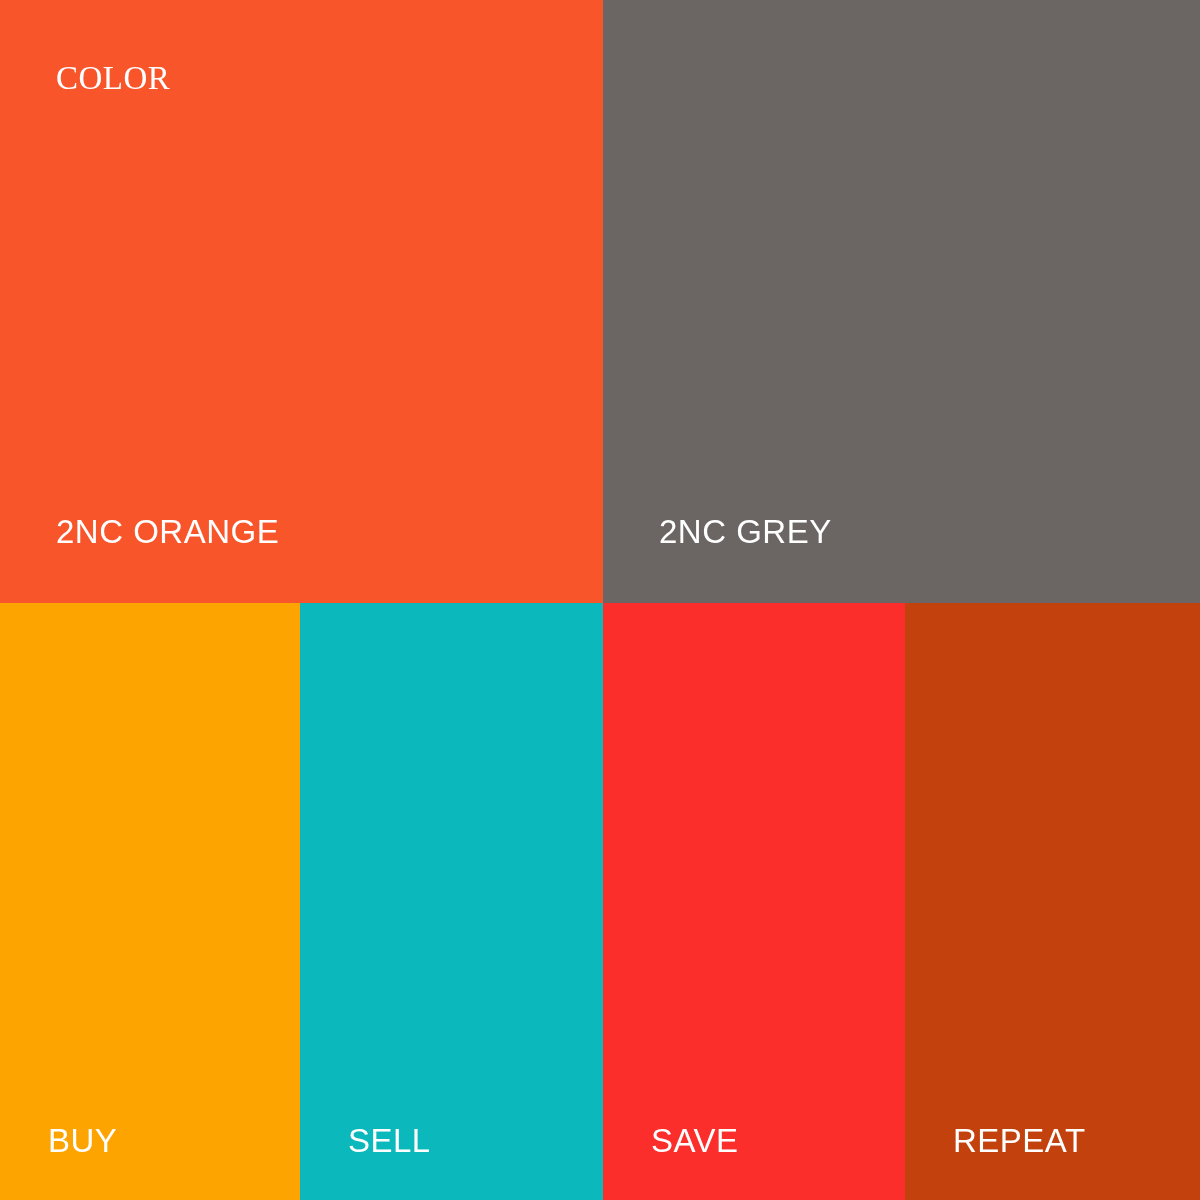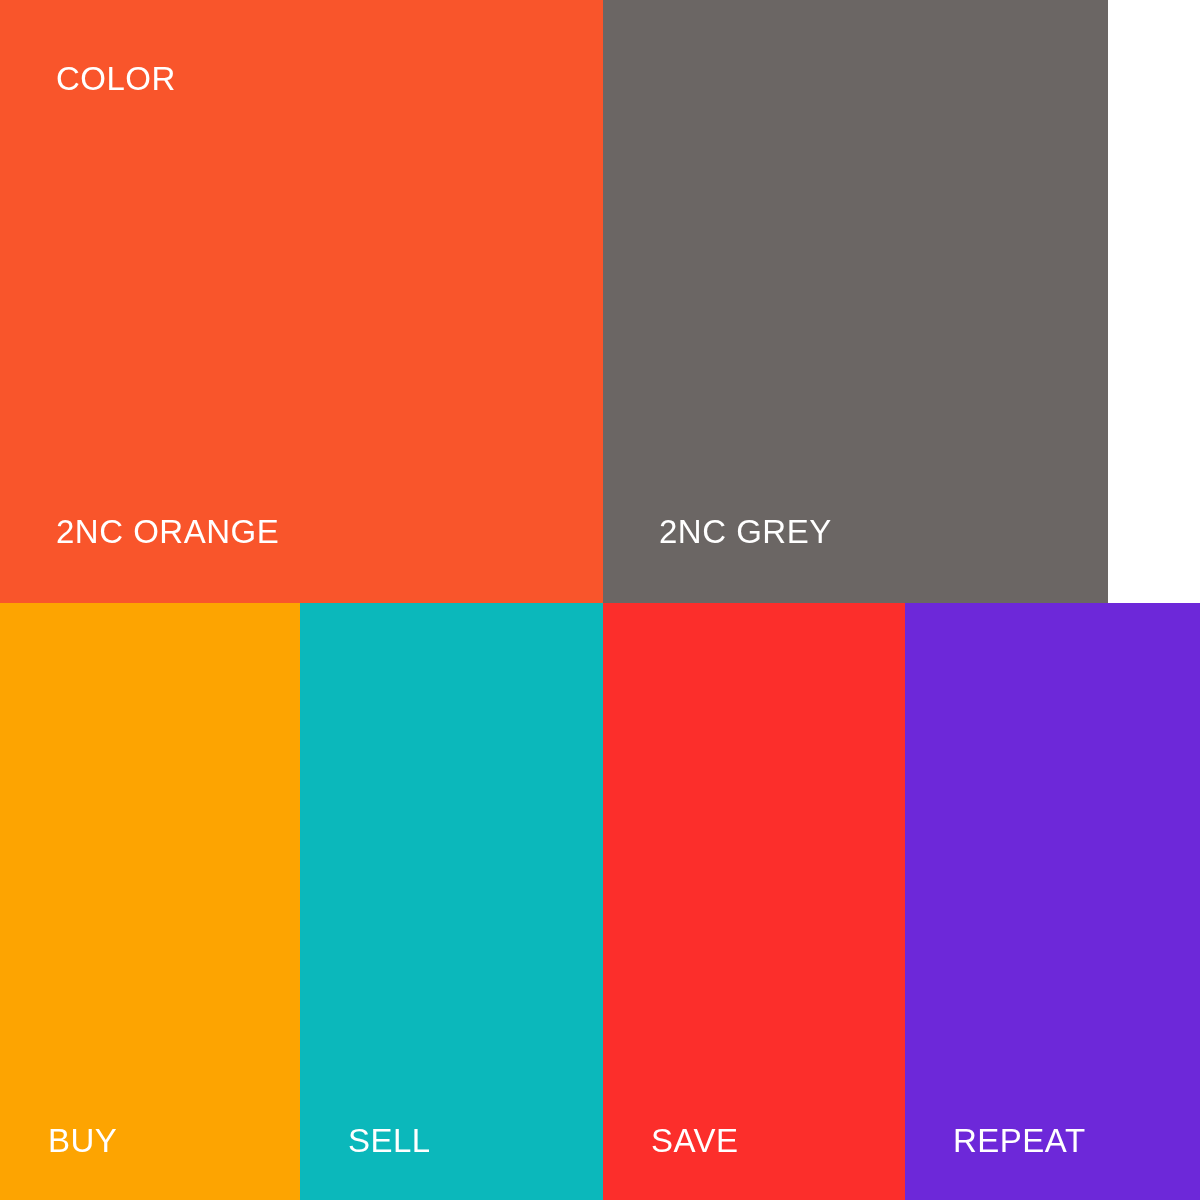--- a/index.html
+++ b/index.html
@@ -35,20 +35,21 @@
     font-weight: 400;
     letter-spacing: 0.5px;
     line-height: 1;
     white-space: nowrap;
   }
 
   
   .label-top {
     left: 56px;
     top: 62px;
+    font-family: Liberation Serif, serif;
   }
 
   
   .label-bottom-large {
     left: 56px;
     bottom: 55px;
   }
 
   
   .label-bottom-small {
@@ -59,21 +60,21 @@
   
   #swatch-orange {
     left: 0;
     top: 0;
     width: 603px;
     height: 603px;
   }
   #swatch-grey {
     left: 603px;
     top: 0;
-    width: 505px;
+    width: 597px;
     height: 603px;
   }
 
   
   #swatch-buy {
     left: 0;
     top: 603px;
     width: 300px;
     height: 597px;
   }
@@ -116,17 +117,17 @@
   </div>
 
   <div class="swatch" id="swatch-sell" style="background-color: rgb(11, 184, 187);">
     <span class="swatch-label label-bottom-small" style="color: rgb(255, 255, 255); margin-top: 29px;">SELL</span>
   </div>
 
   <div class="swatch" id="swatch-save" style="background-color: rgb(252, 46, 43);">
     <span class="swatch-label label-bottom-small" style="color: rgb(255, 255, 255);">SAVE</span>
   </div>
 
-  <div class="swatch" id="swatch-repeat" style="background-color: #6d28d9; padding-left: 32px;">
+  <div class="swatch" id="swatch-repeat" style="background-color: #c2410c; padding-left: 32px;">
     <span class="swatch-label label-bottom-small" style="color: rgb(255, 255, 255);">REPEAT</span>
   </div>
 
 </div>
 
 </body></html>

